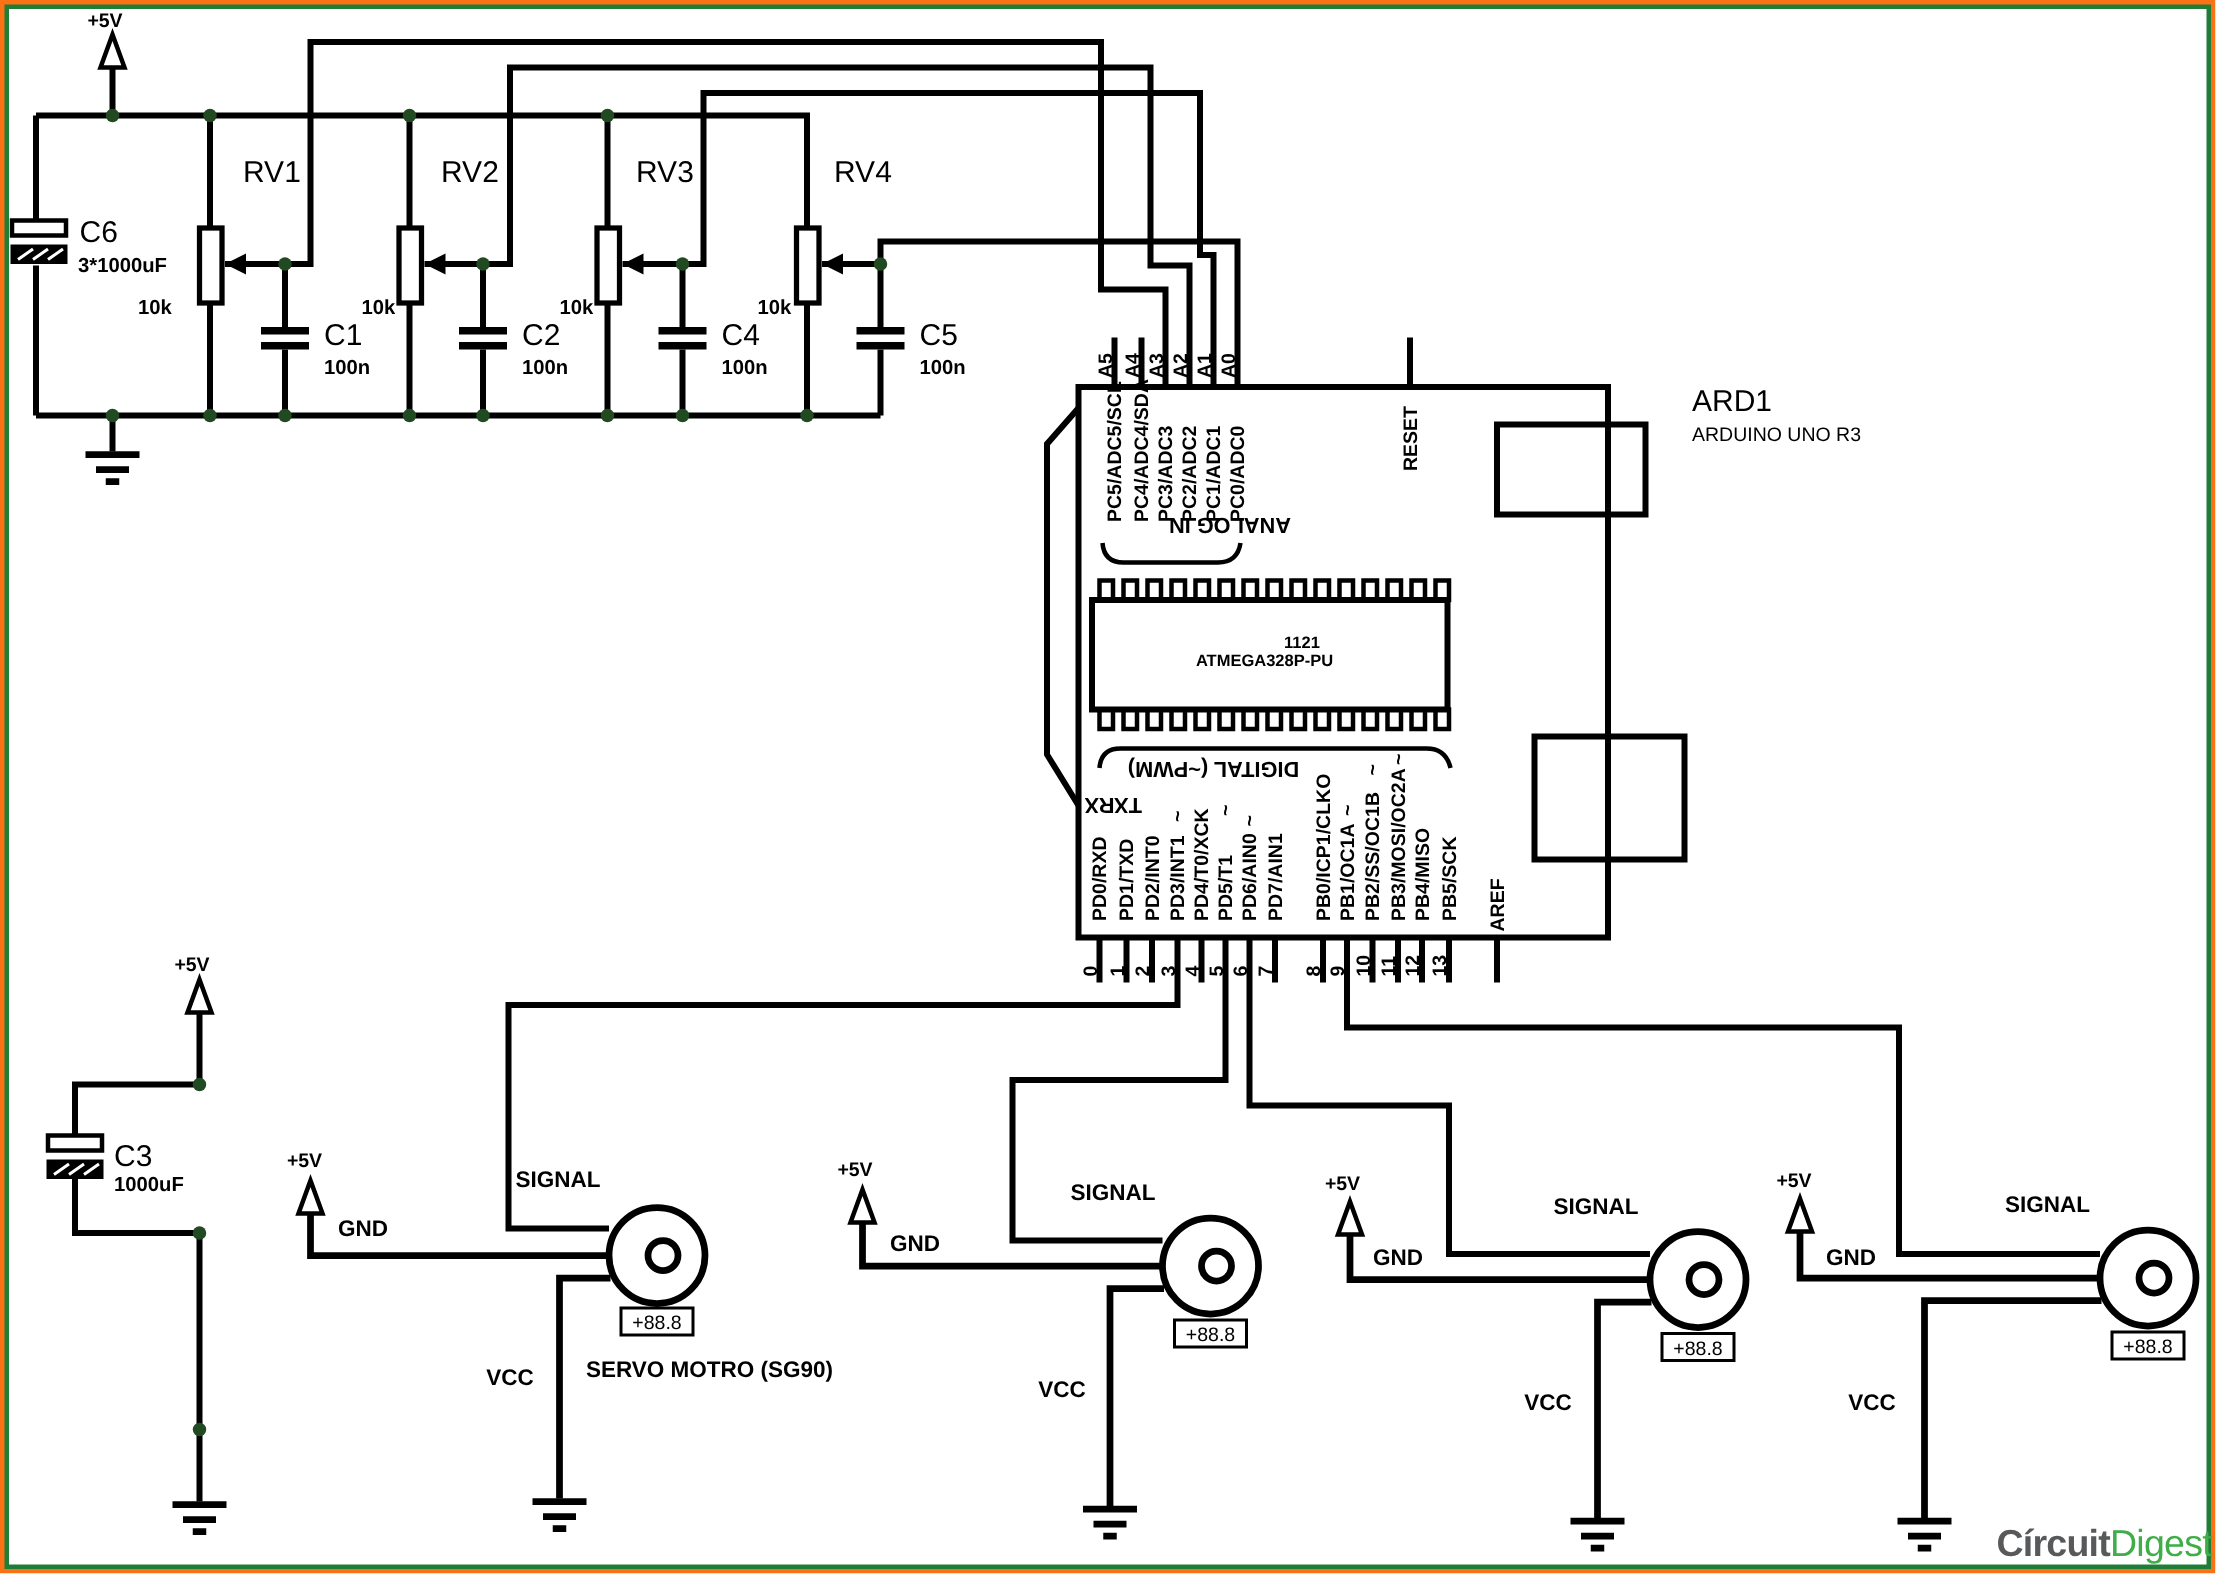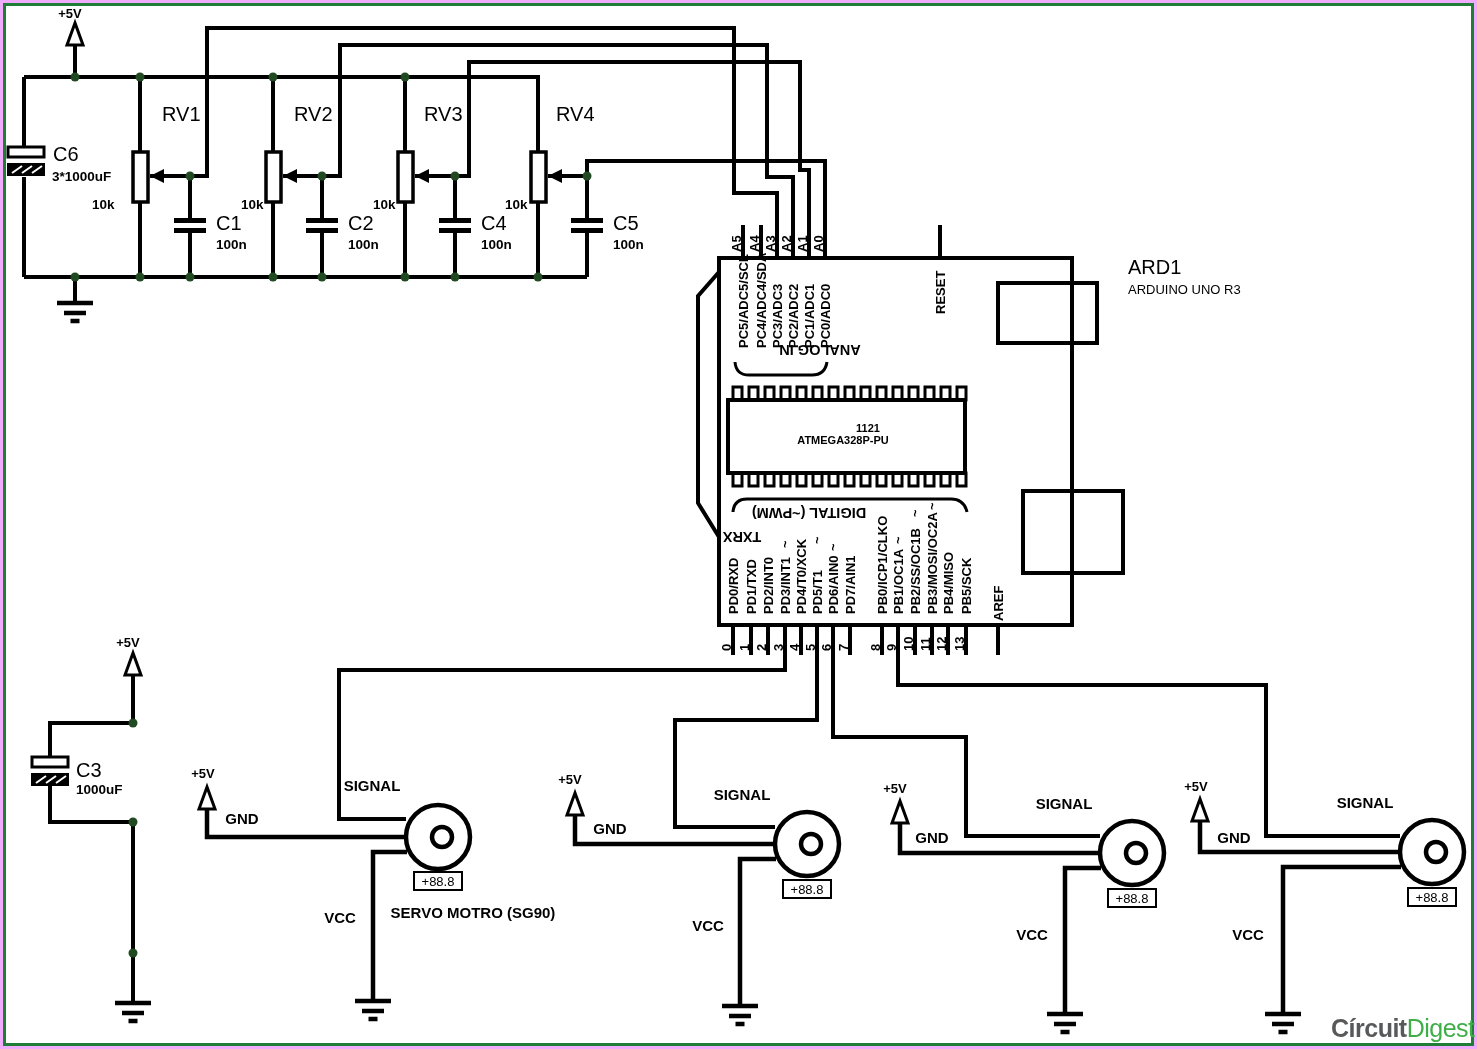--- a/index.html
+++ b/index.html
@@ -1,16 +1,16 @@
 <!DOCTYPE html>
 <html><head>
 <meta charset="utf-8">
 <style>
   html,body{margin:0;padding:0;background:#ffffff;}
-  .stage{position:relative;width:1477px;height:1049px;background:#f0abfc;font-family:"Liberation Sans",sans-serif;}
+  .stage{position:relative;width:1477px;height:1049px;background:#f97316;font-family:"Liberation Sans",sans-serif;}
   svg text{fill:#000;stroke:none;font-family:"Liberation Sans",sans-serif;}
   .ref{font-size:20px;}
   .val{font-size:13.5px;font-weight:bold;}
   .pin{font-size:13px;font-weight:bold;}
   .net{font-size:15px;font-weight:bold;}
   .flag{font-size:13px;font-weight:bold;}
   .disp{font-size:13px;}
   .icm{font-size:11px;font-weight:bold;}
   .grp{font-size:14.5px;font-weight:bold;}
   .ardsub{font-size:13px;}

